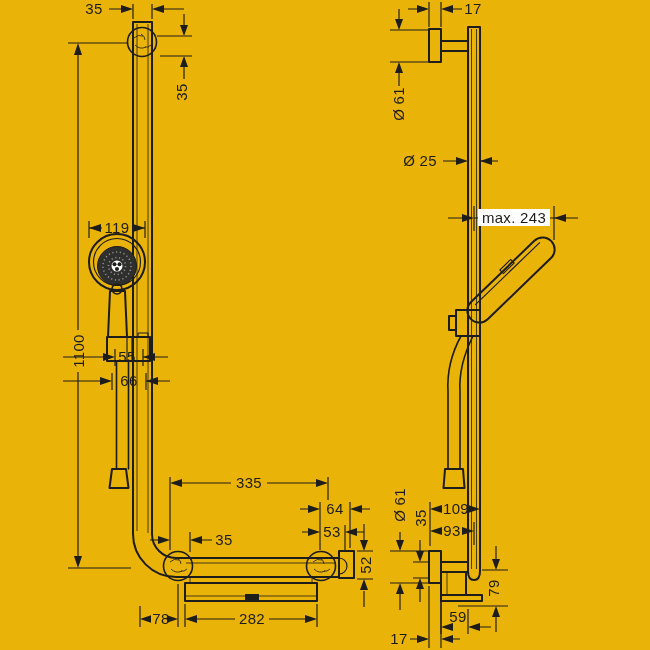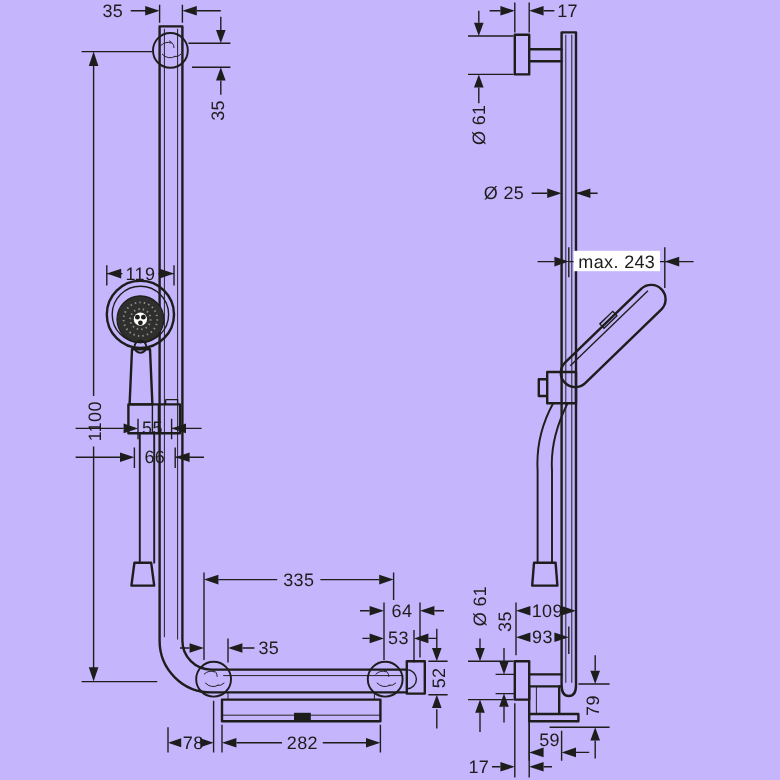--- a/index.html
+++ b/index.html
@@ -1,16 +1,16 @@
 <!DOCTYPE html>
 <html><head>
 <meta charset="utf-8">
 <style>
   html,body{margin:0;padding:0;background:#ffffff;}
-  #stage{width:650px;height:650px;position:relative;background:#c4b5fd;overflow:hidden;}
+  #stage{width:650px;height:650px;position:relative;background:#eab308;overflow:hidden;}
   svg{display:block;}
   .o{stroke:#1d1d1b;stroke-width:2;fill:none;stroke-linejoin:round;stroke-linecap:round;}
   .m{stroke:#1d1d1b;stroke-width:1.6;fill:none;stroke-linejoin:round;stroke-linecap:round;}
   .d{stroke:#1d1d1b;stroke-width:1.15;fill:none;stroke-linecap:butt;}
   .thin{stroke:#1d1d1b;stroke-width:0.8;fill:none;}
   .a{fill:#1d1d1b;stroke:none;}
   text{font-family:"Liberation Sans",sans-serif;font-size:15px;fill:#1d1d1b;text-anchor:middle;letter-spacing:0.3px;}
 </style>
 </head>
 <body>

